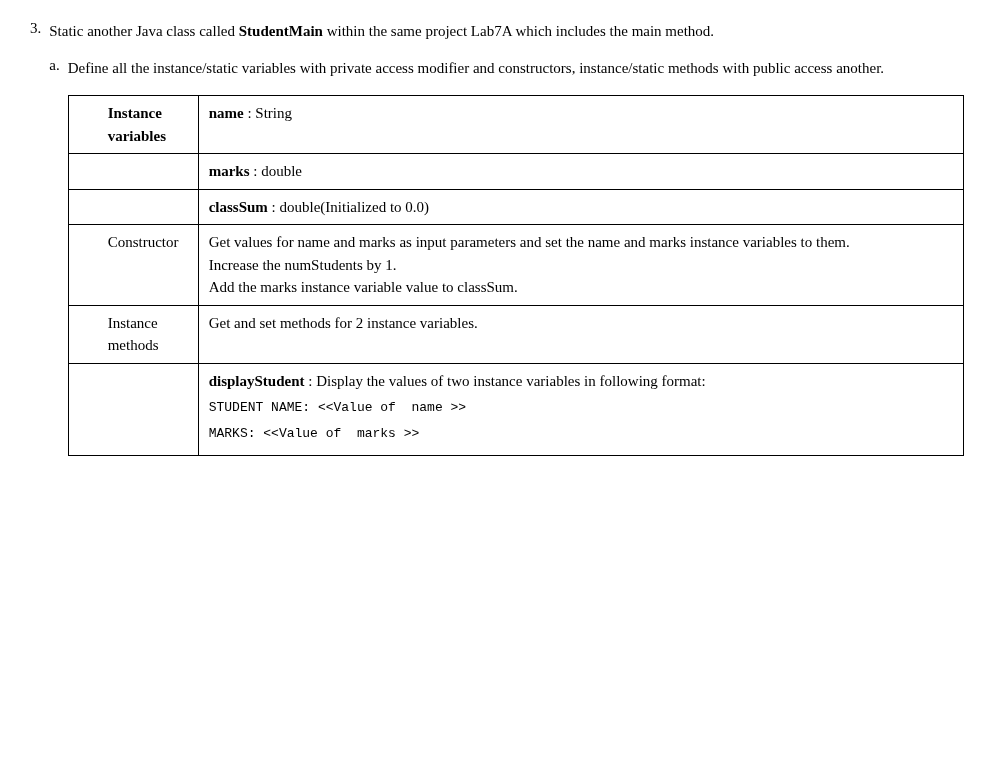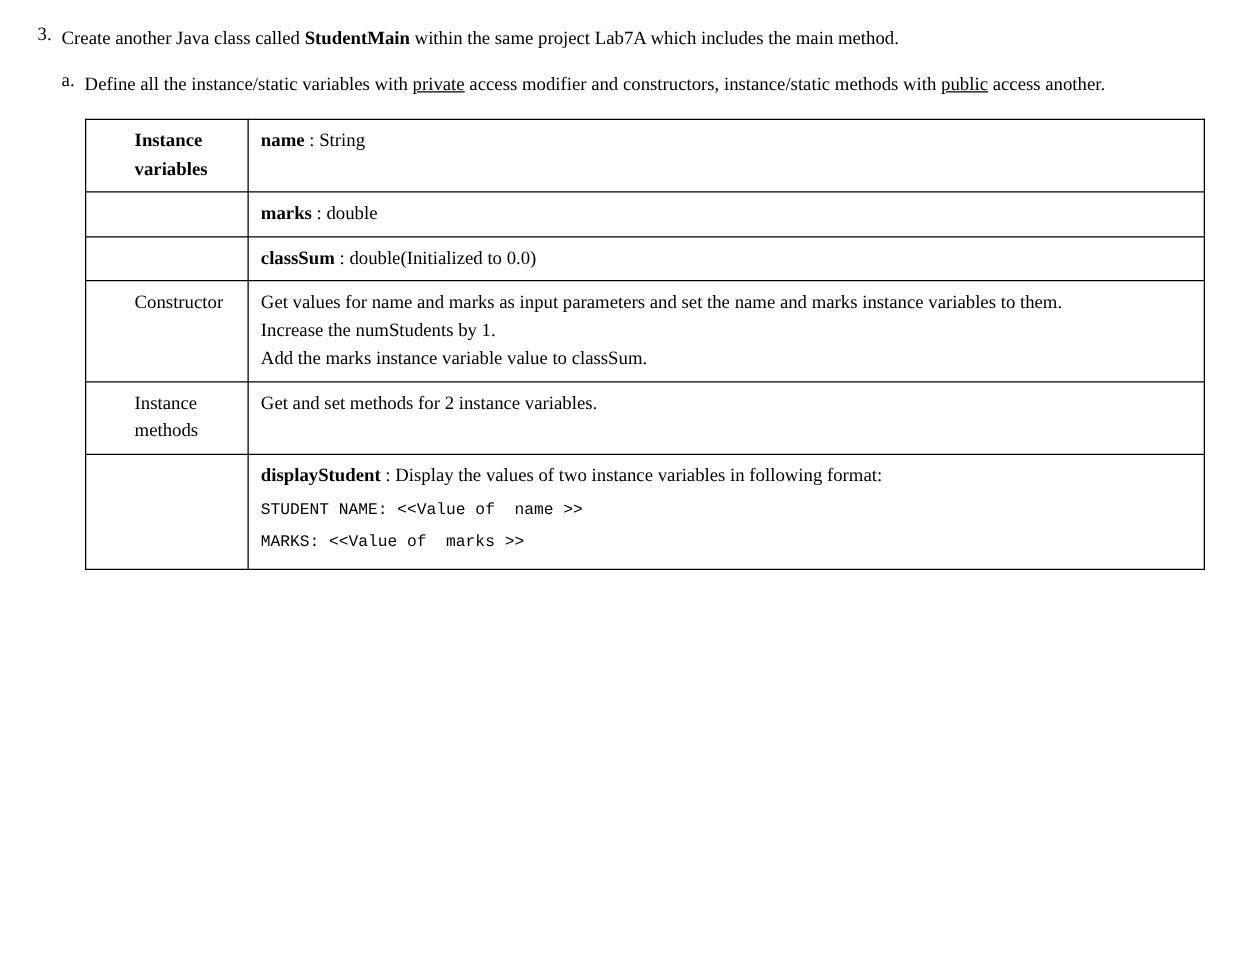--- a/index.html
+++ b/index.html
@@ -64,21 +64,20 @@
     }
 
     .define-text {
       text-align: justify;
       line-height: 1.5;
       margin-bottom: 16px;
       padding-left: 0;
     }
 
     .underline {
-      text-decoration: underline;
     }
 
     .bold {
       font-weight: bold;
     }
 
     .table-container {
       margin-left: 0;
       margin-top: 10px;
     }
@@ -114,21 +113,21 @@
     }
   </style>
 </head>
 <body>
 
 <div>
   <div class="item-3">
     <span class="item-3-number">3.</span>
     <div class="item-3-content">
       <p class="item-3-title">
-        <span>Create another Java class called </span><span class="bold">StudentMain</span><span> within the same project Lab7A which includes the main method.</span>
+        <span>Static another Java class called </span><span class="bold">StudentMain</span><span> within the same project Lab7A which includes the main method.</span>
       </p>
 
       <ul class="sub-list">
         <li class="sub-item-a">
           <span class="sub-item-label">a.</span>
           <div class="sub-item-content">
 
             <p class="define-text">
               <span>Define  all  the  instance/static  variables  with </span><span class="underline">private</span><span> access  modifier  and constructors, instance/static methods with </span><span class="underline">public</span><span> access another.</span>
             </p>

